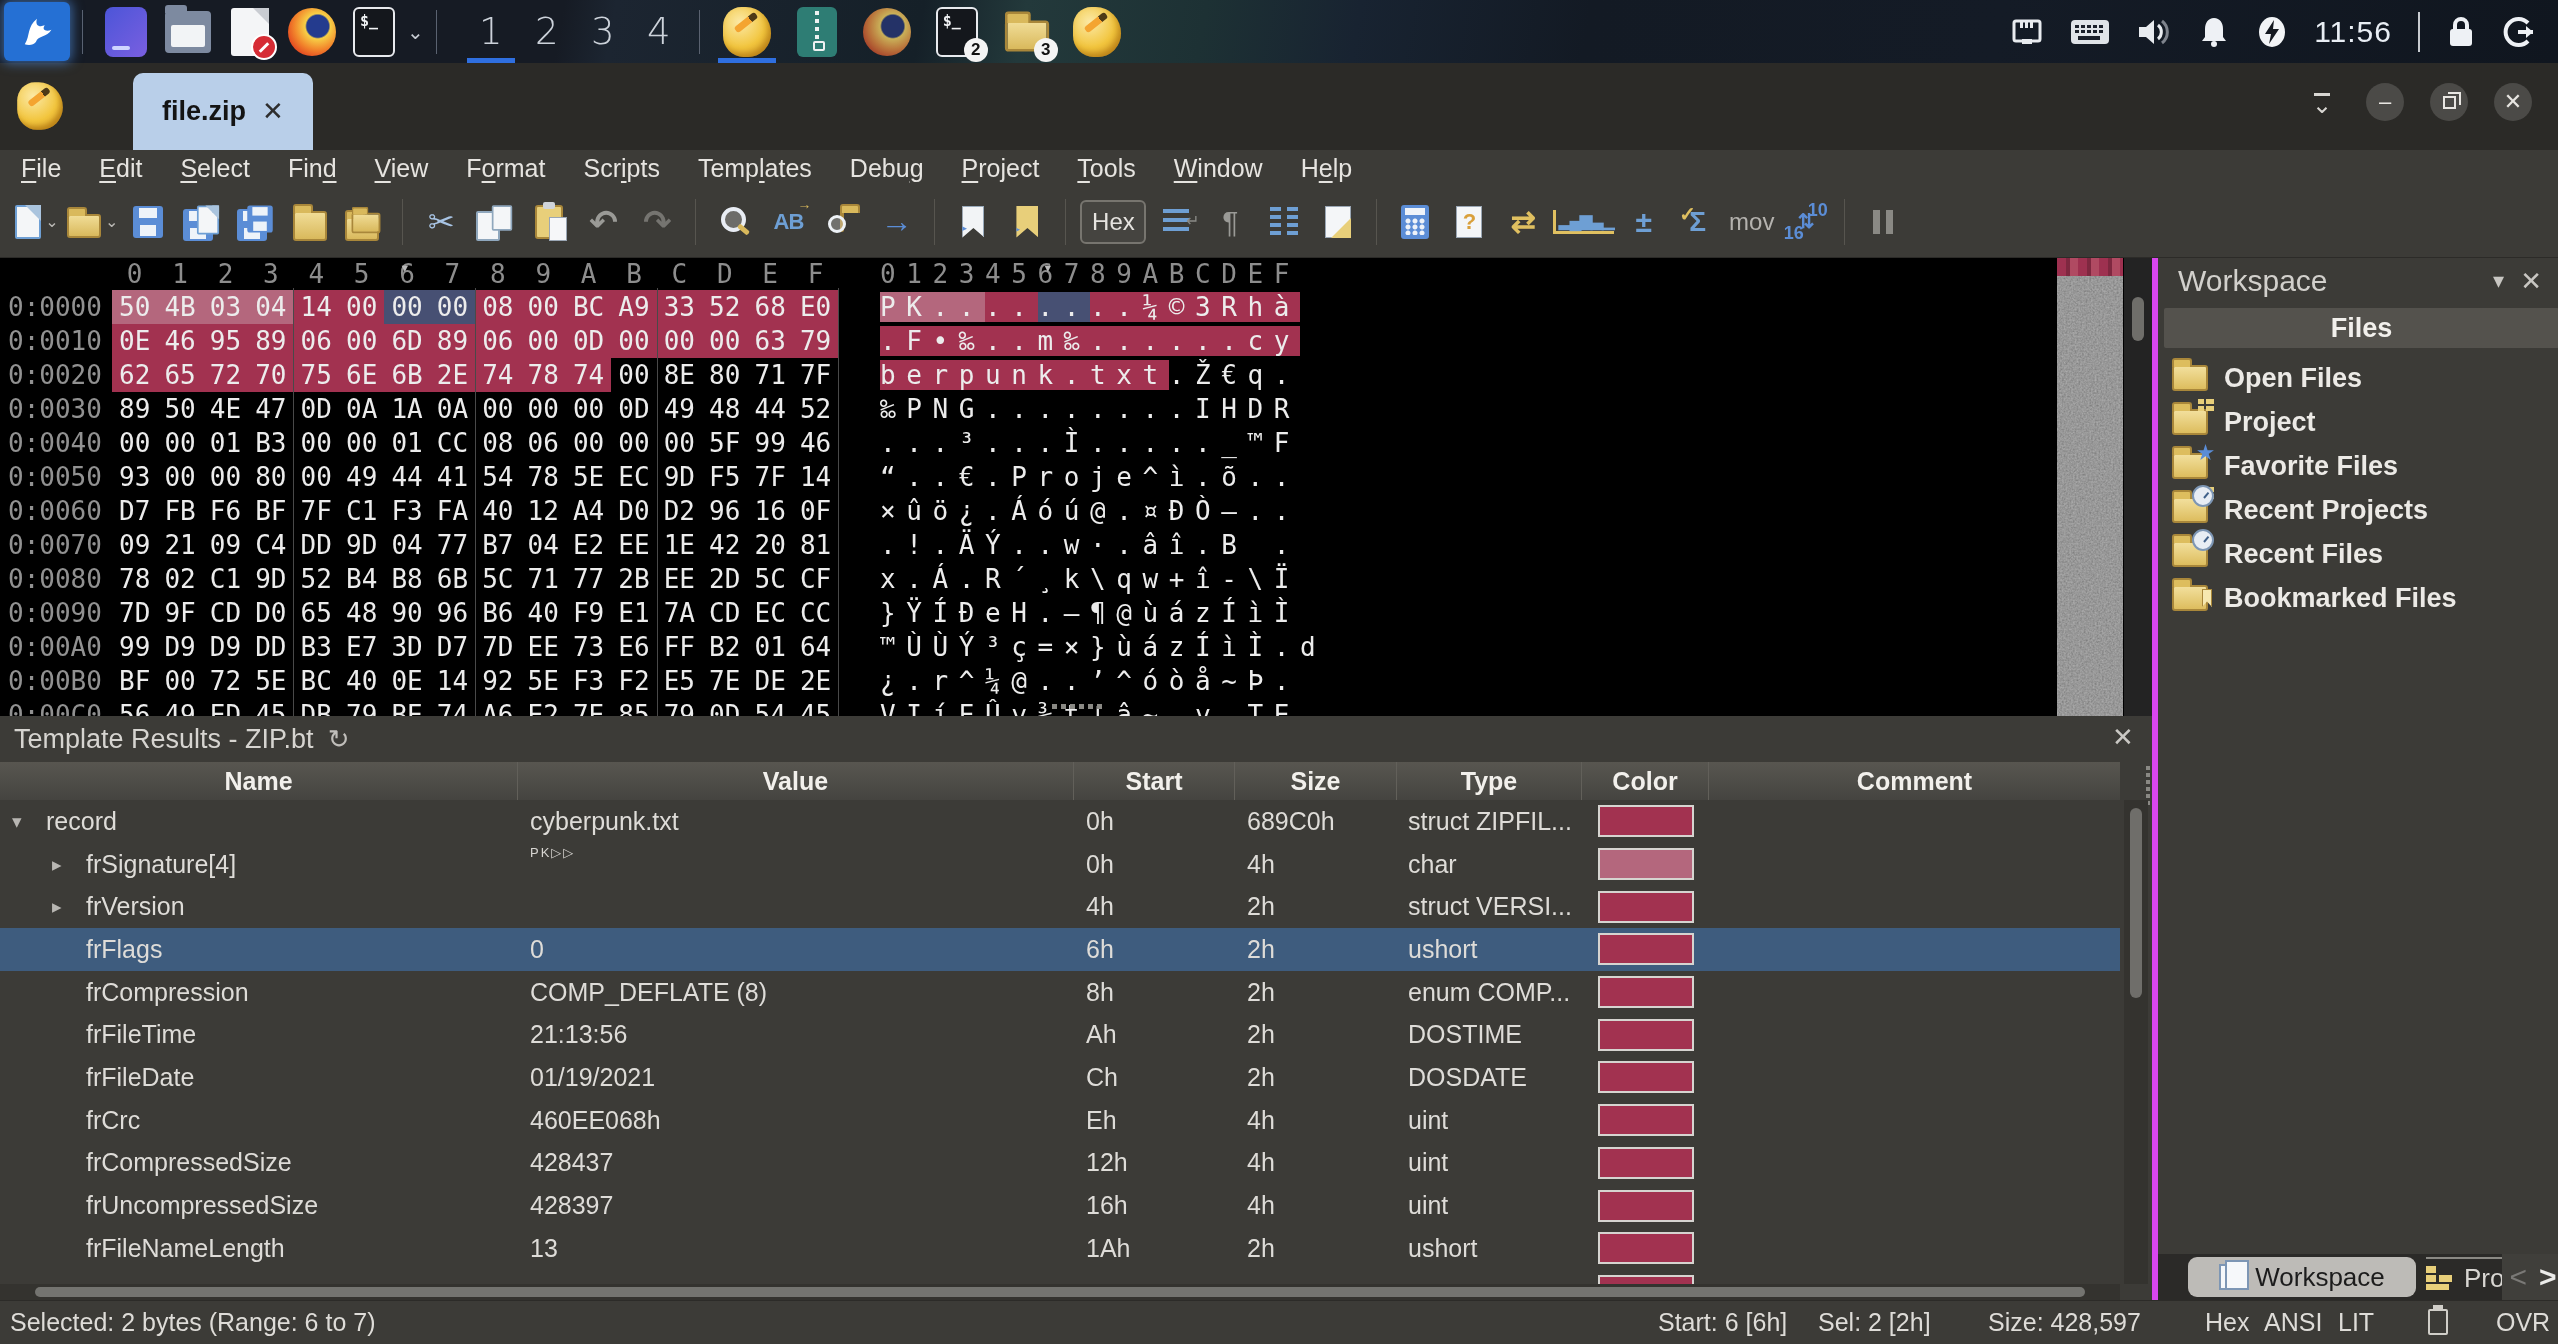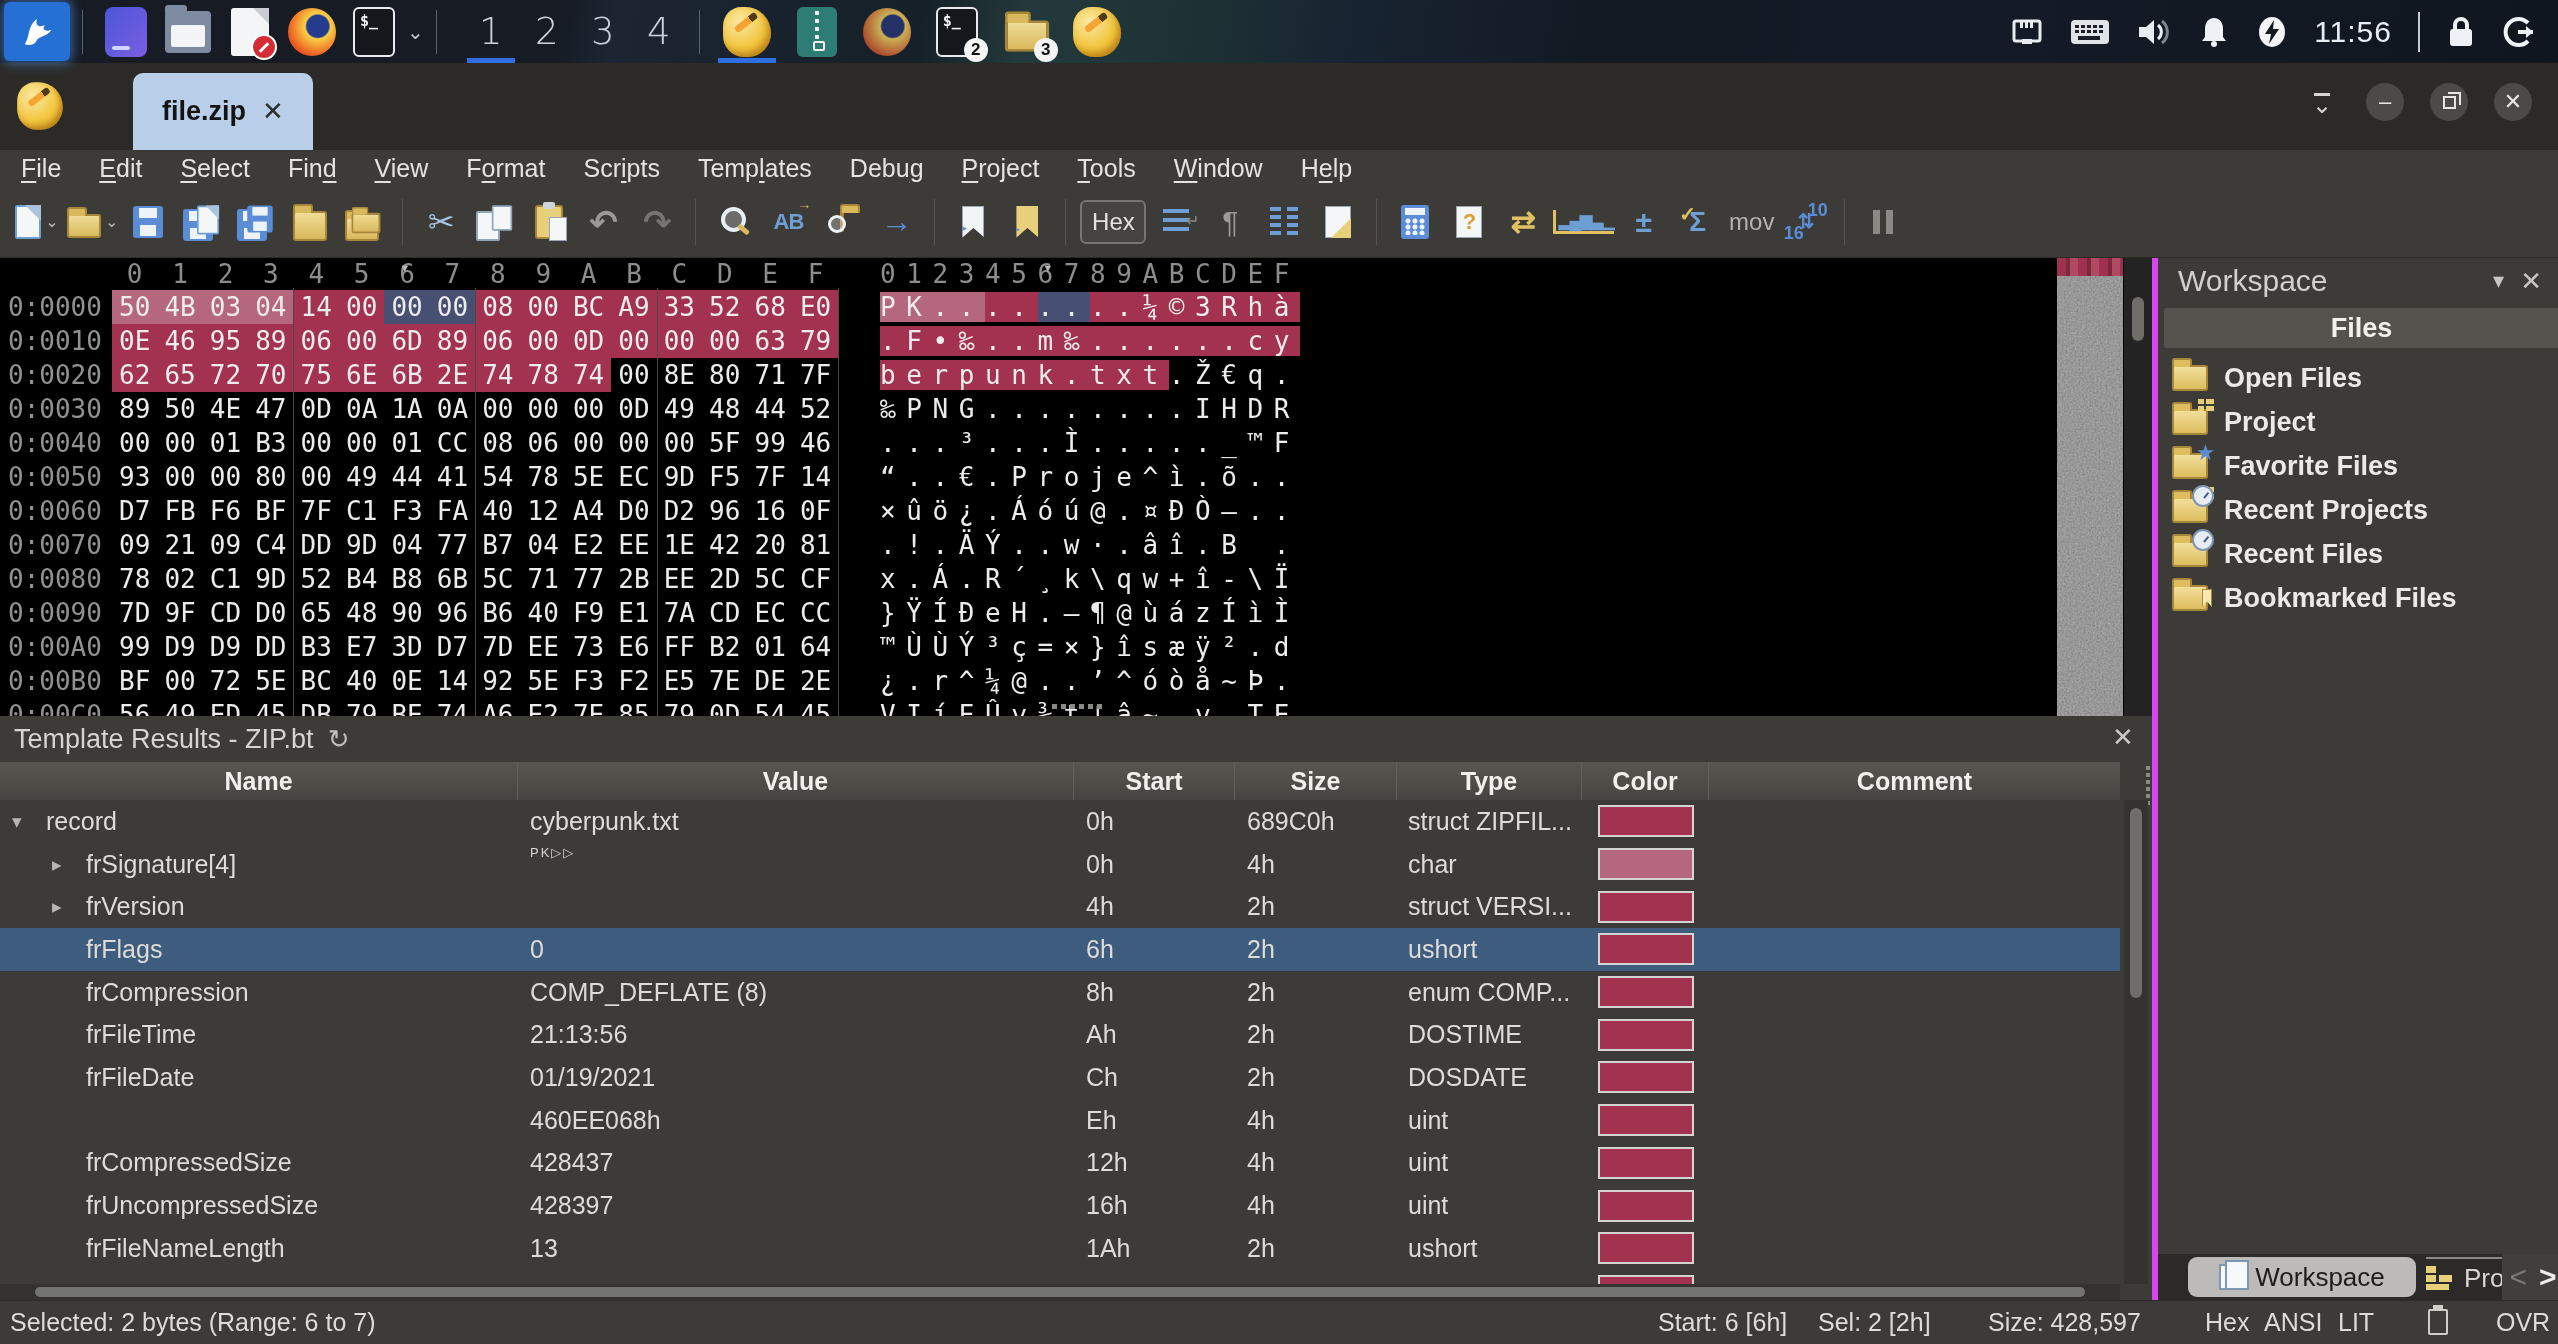--- a/index.html
+++ b/index.html
@@ -634,21 +634,21 @@
 
       <div class="hexrow">
         <span class="addr">0:0090</span>
         <span class="bytes"><span class="b ">7D</span><span class="b ">9F</span><span class="b ">CD</span><span class="b ">D0</span><span class="b ">65</span><span class="b ">48</span><span class="b ">90</span><span class="b ">96</span><span class="b ">B6</span><span class="b ">40</span><span class="b ">F9</span><span class="b ">E1</span><span class="b ">7A</span><span class="b ">CD</span><span class="b ">EC</span><span class="b ">CC</span></span>
         <span class="ascii"><span class="as ">}ŸÍÐeH.–¶@ùázÍìÌ</span></span>
       </div>
 
       <div class="hexrow">
         <span class="addr">0:00A0</span>
         <span class="bytes"><span class="b ">99</span><span class="b ">D9</span><span class="b ">D9</span><span class="b ">DD</span><span class="b ">B3</span><span class="b ">E7</span><span class="b ">3D</span><span class="b ">D7</span><span class="b ">7D</span><span class="b ">EE</span><span class="b ">73</span><span class="b ">E6</span><span class="b ">FF</span><span class="b ">B2</span><span class="b ">01</span><span class="b ">64</span></span>
-        <span class="ascii"><span class="as ">™ÙÙÝ³ç=×}îsæÿ².d</span></span>
+        <span class="ascii"><span class="as ">™ÙÙÝ³ç=×}ùázÍìÌ.d</span></span>
       </div>
 
       <div class="hexrow">
         <span class="addr">0:00B0</span>
         <span class="bytes"><span class="b ">BF</span><span class="b ">00</span><span class="b ">72</span><span class="b ">5E</span><span class="b ">BC</span><span class="b ">40</span><span class="b ">0E</span><span class="b ">14</span><span class="b ">92</span><span class="b ">5E</span><span class="b ">F3</span><span class="b ">F2</span><span class="b ">E5</span><span class="b ">7E</span><span class="b ">DE</span><span class="b ">2E</span></span>
         <span class="ascii"><span class="as ">¿.r^¼@..’^óòå~Þ.</span></span>
       </div>
 
       <div class="hexrow">
         <span class="addr">0:00C0</span>
@@ -878,20 +878,24 @@
         </div>
         <div class="c colorc">
           <span class="sw"></span>
         </div>
         <div class="c comment">
           <span></span>
         </div>
       </div>
 
       <div class="trow child">
+        <div class="c name">
+          <span class="arrow"></span>
+          <span>frCrc</span>
+        </div>
         <div class="c val">
           <span>460EE068h</span>
         </div>
         <div class="c start">
           <span>Eh</span>
         </div>
         <div class="c size">
           <span>4h</span>
         </div>
         <div class="c type">

